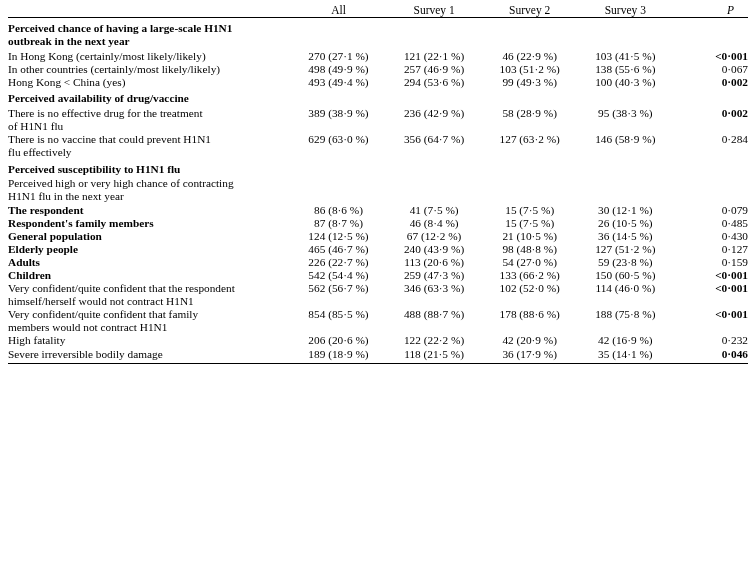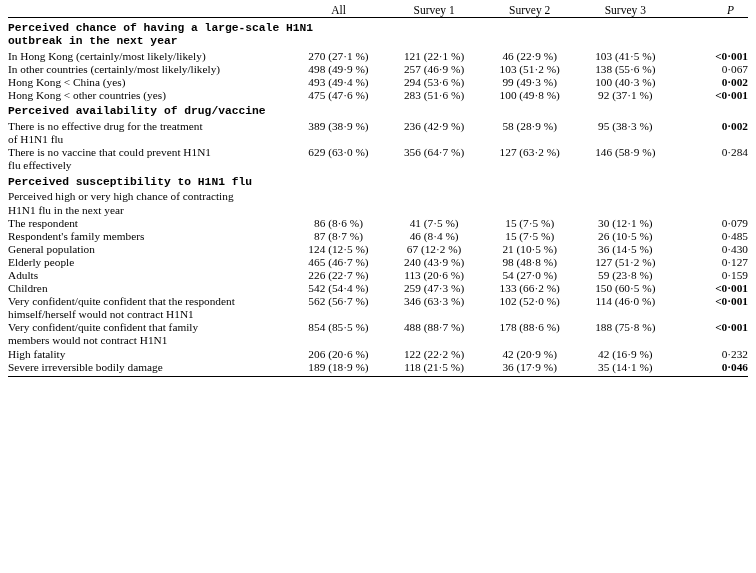--- a/index.html
+++ b/index.html
@@ -61,23 +61,22 @@
   td.pval {
     text-align: right;
     padding: 1.2px 14px 1.2px 0;
     white-space: nowrap;
   }
   .bold { font-weight: bold; margin-top: 25px; }
   .section td.lbl {
     font-weight: bold;
     padding-top: 3.5px;
     padding-bottom: 1.5px;
-    font-family: Liberation Mono, monospace;
-  }
-  .indent2 { padding-left: 22px; }
+  }
+  .indent2 { padding-left: 22px; font-weight: bold; }
   .bottom-rule {
     border-top: 1px solid #000;
     width: 740px;
     margin-top: 2px;
   }
 </style>
 </head>
 <body>
 
 <div class="sheet">
@@ -122,28 +121,20 @@
           <td class="pval">0·067</td>
         </tr>
         <tr>
           <td class="lbl">Hong Kong &lt; China (yes)</td>
           <td class="num">493 (49·4 %)</td>
           <td class="num">294 (53·6 %)</td>
           <td class="num">99 (49·3 %)</td>
           <td class="num">100 (40·3 %)</td>
           <td class="pval bold">0·002</td>
         </tr>
-        <tr>
-          <td class="lbl">Hong Kong &lt; other countries (yes)</td>
-          <td class="num">475 (47·6 %)</td>
-          <td class="num">283 (51·6 %)</td>
-          <td class="num">100 (49·8 %)</td>
-          <td class="num">92 (37·1 %)</td>
-          <td class="pval bold">&lt;0·001</td>
-        </tr>
         <tr class="section">
           <td class="lbl" colspan="6">Perceived availability of drug/vaccine</td>
         </tr>
         <tr>
           <td class="lbl">There is no effective drug for the treatment
   of H1N1 flu</td>
           <td class="num">389 (38·9 %)</td>
           <td class="num">236 (42·9 %)</td>
           <td class="num">58 (28·9 %)</td>
           <td class="num">95 (38·3 %)</td>

